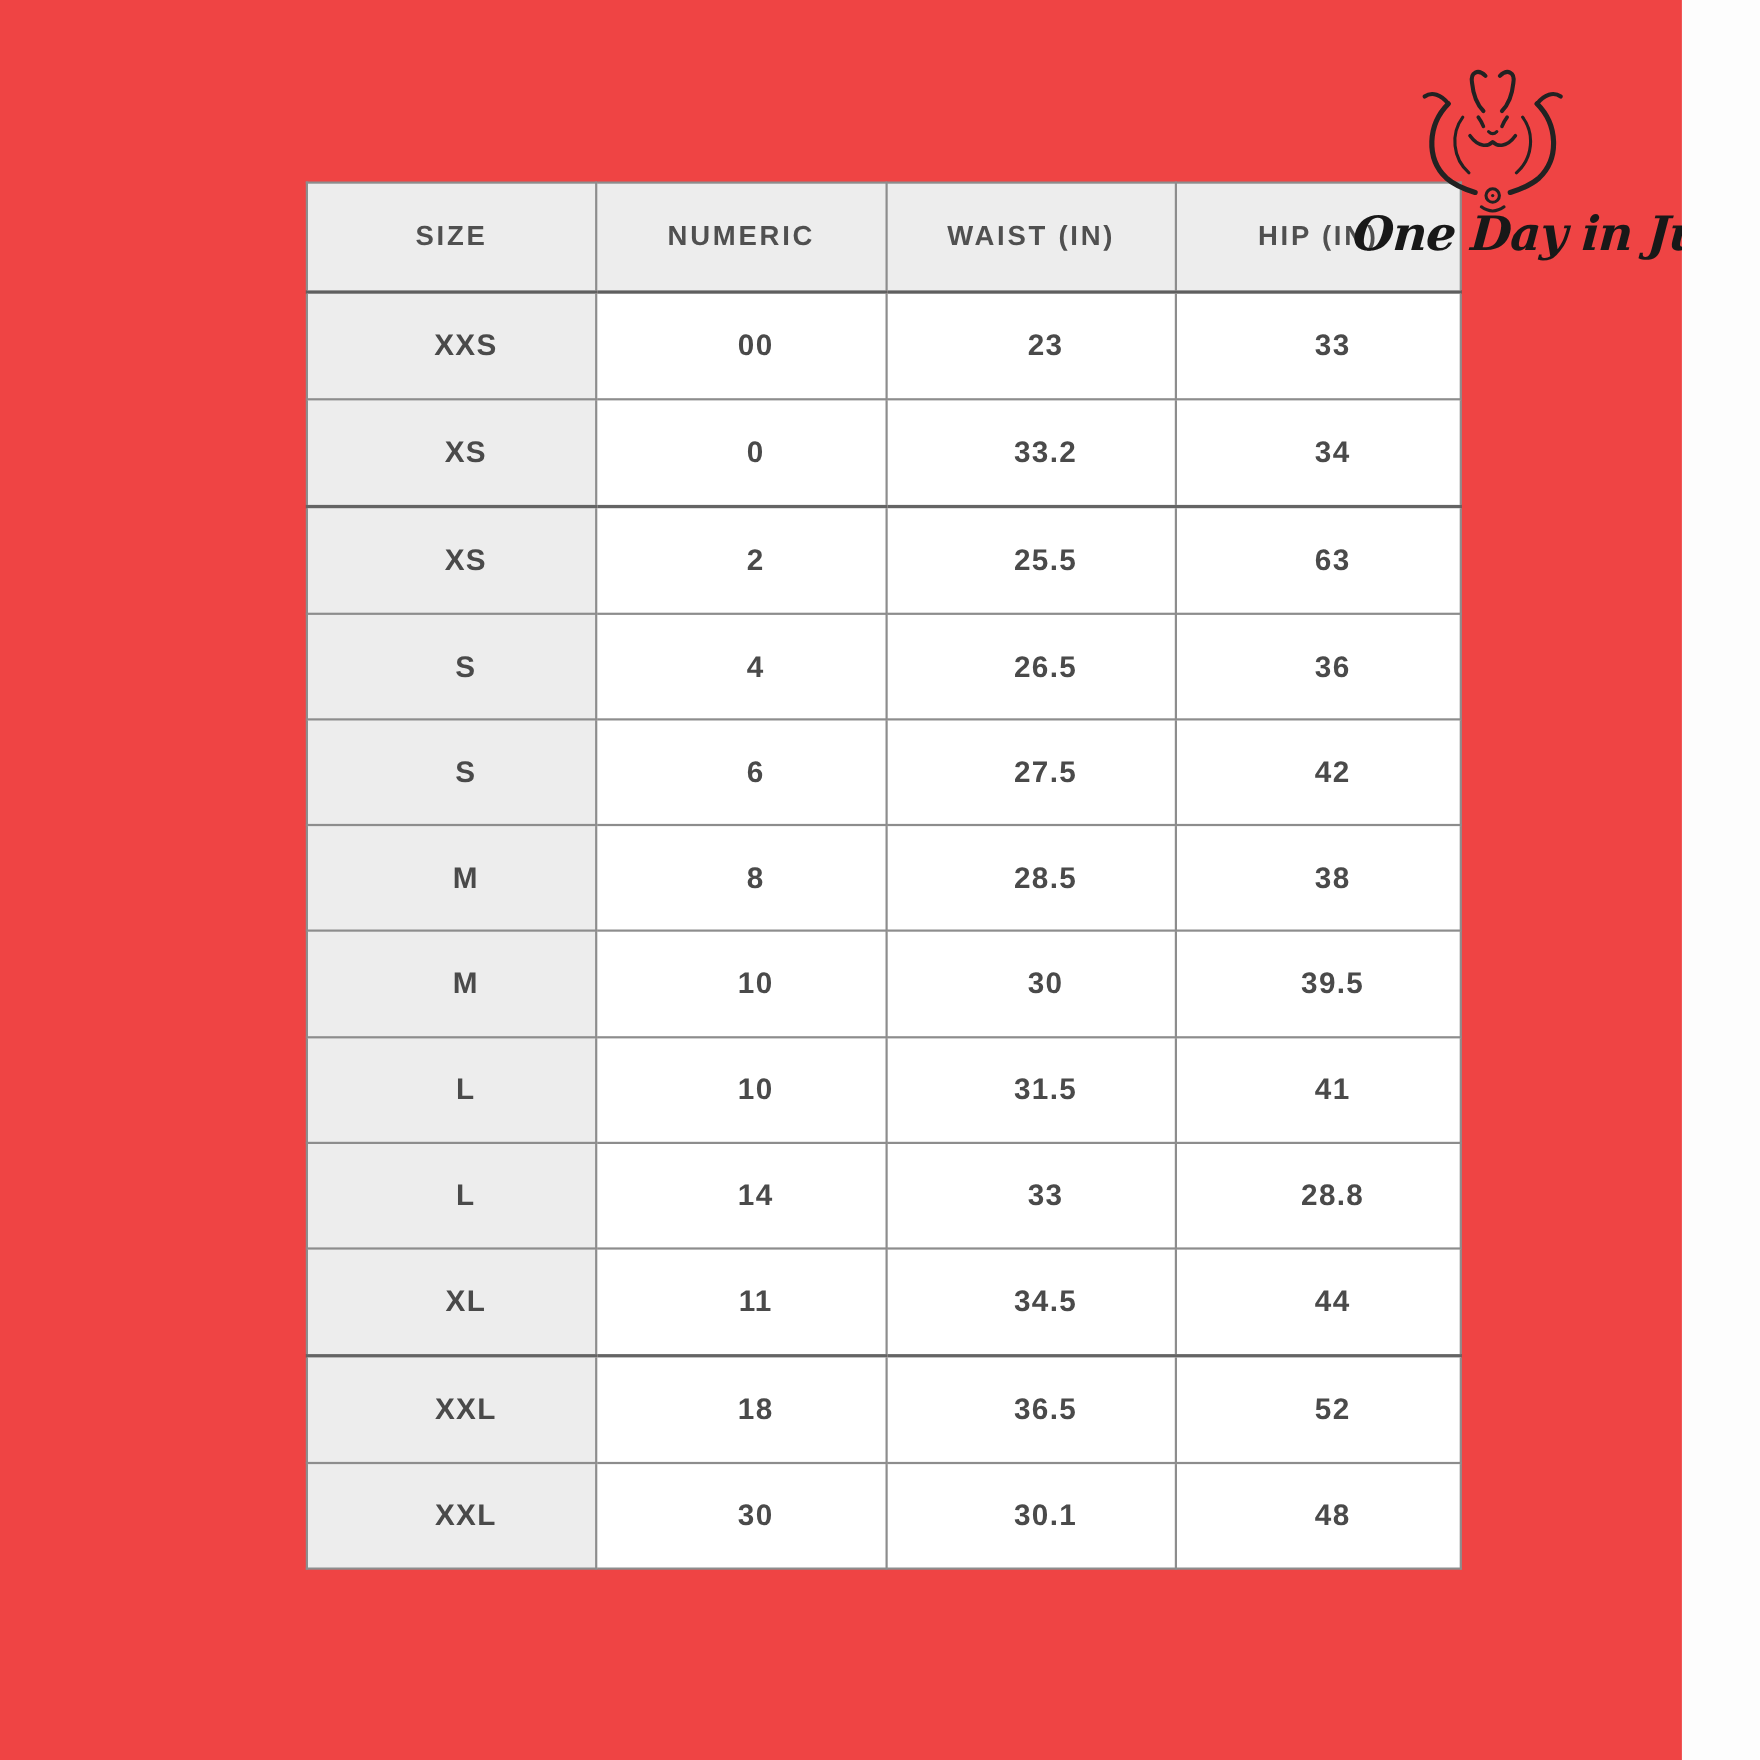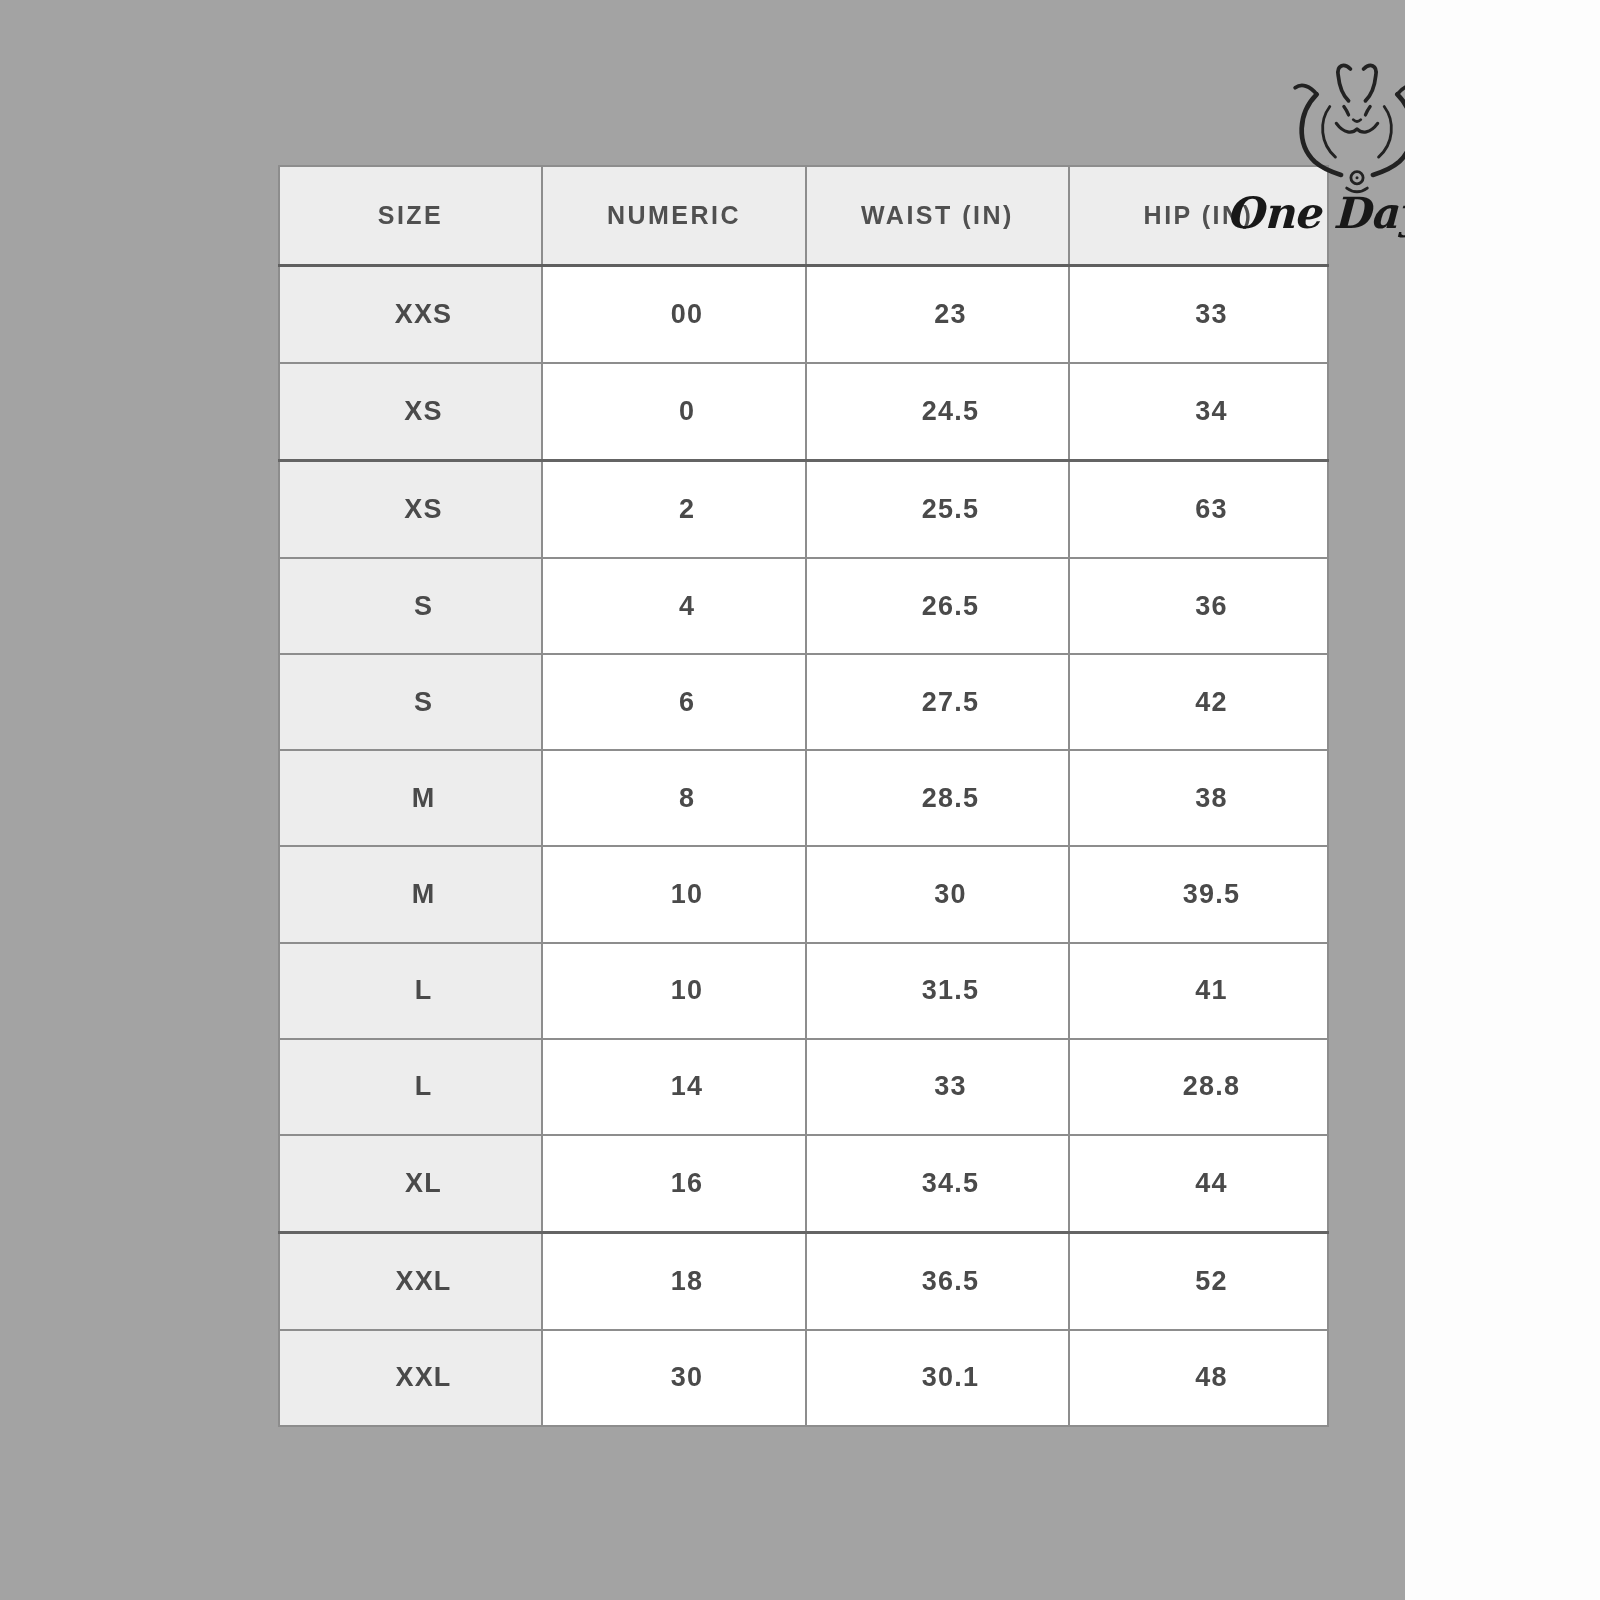--- a/index.html
+++ b/index.html
@@ -3,23 +3,23 @@
 <meta charset="utf-8">
 <style>
   html, body {
     margin: 0;
     padding: 0;
     background: #fdfdfd;
     font-family: "Liberation Sans", sans-serif;
   }
   .canvas {
     position: relative;
-    width: 1405px;
+    width: 1529px;
     height: 1600px;
-    background: #a3a3a3;
+    background: #ef4444;
     overflow: hidden;
     text-decoration: underline;
   }
 
   
   .table-wrap {
     position: absolute;
     left: 278px;
     top: 165px;
     width: 1049px;
@@ -119,21 +119,21 @@
       <tbody>
           <tr>
             <td>XXS</td>
             <td>00</td>
             <td>23</td>
             <td>33</td>
           </tr>
           <tr class="group-end">
             <td>XS</td>
             <td>0</td>
-            <td>24.5</td>
+            <td>33.2</td>
             <td>34</td>
           </tr>
           <tr>
             <td>XS</td>
             <td>2</td>
             <td>25.5</td>
             <td>63</td>
           </tr>
           <tr>
             <td>S</td>
@@ -166,21 +166,21 @@
             <td>41</td>
           </tr>
           <tr>
             <td>L</td>
             <td>14</td>
             <td>33</td>
             <td>28.8</td>
           </tr>
           <tr class="group-end">
             <td>XL</td>
-            <td>16</td>
+            <td>11</td>
             <td>34.5</td>
             <td>44</td>
           </tr>
           <tr>
             <td>XXL</td>
             <td>18</td>
             <td>36.5</td>
             <td>52</td>
           </tr>
           <tr>

